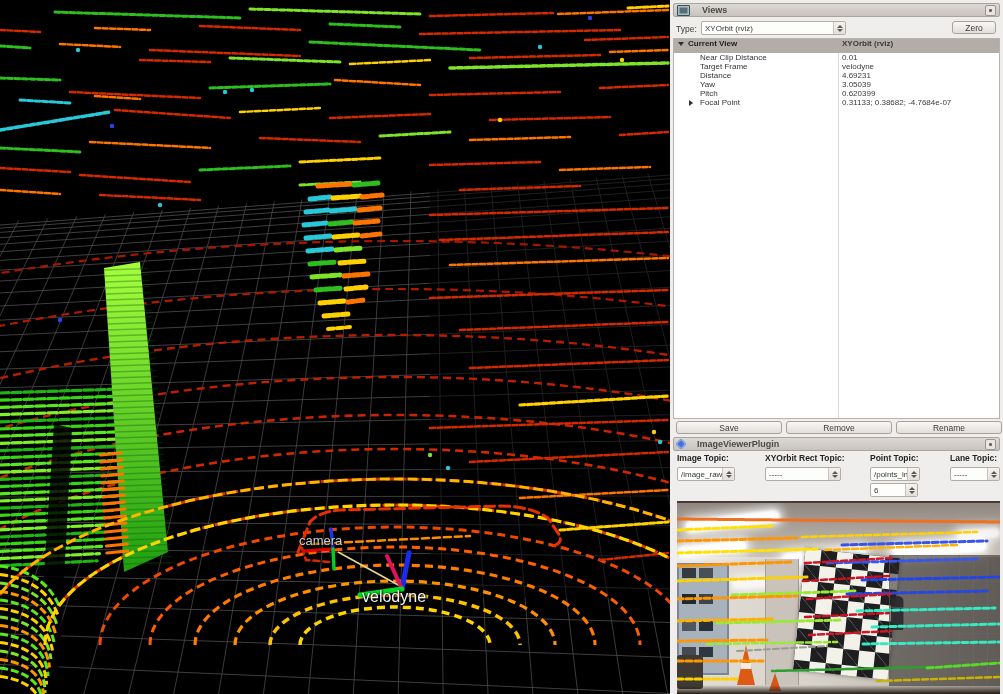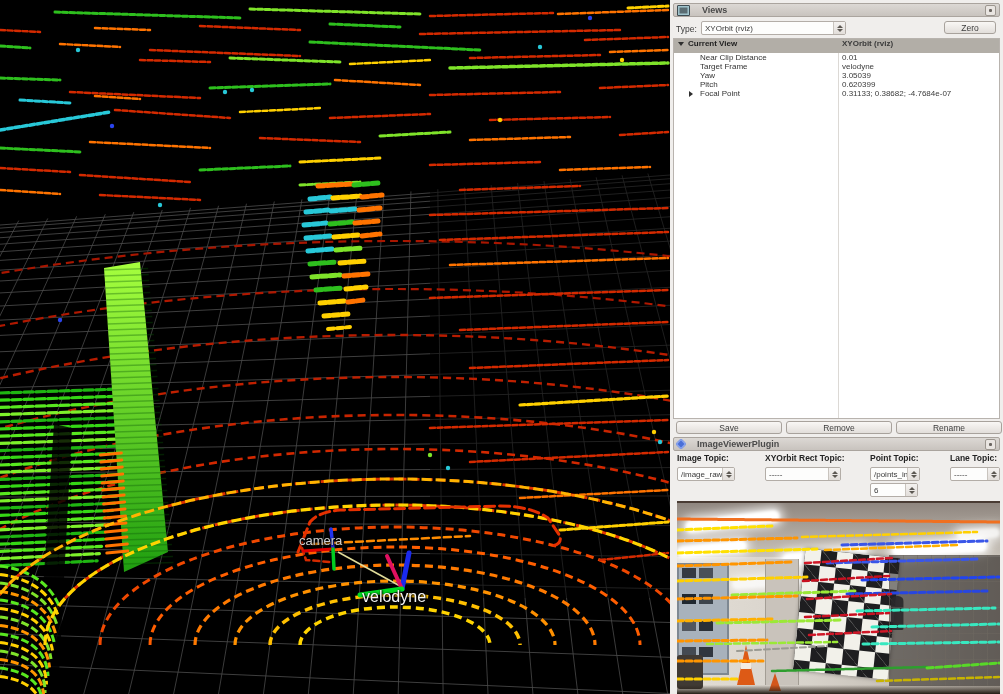--- a/index.html
+++ b/index.html
@@ -33,21 +33,21 @@
   .combo{position:absolute;height:14px;background:#fdfdfc;border:1px solid #b3ada7;border-radius:2px;
          display:flex;align-items:center;box-sizing:border-box;overflow:hidden;}
   .combo .cval{flex:1;padding:0 3px;font-size:8px;color:#3a3a3a;white-space:nowrap;overflow:hidden;}
   .combo .spin{width:11px;align-self:stretch;border-left:1px solid #c9c4be;display:flex;flex-direction:column;
                align-items:center;justify-content:center;gap:1px;background:linear-gradient(#f4f2f0,#e2deda);}
   .arr-up{width:0;height:0;border-left:3px solid transparent;border-right:3px solid transparent;border-bottom:3px solid #5c5852;}
   .arr-dn{width:0;height:0;border-left:3px solid transparent;border-right:3px solid transparent;border-top:3px solid #5c5852;}
   #type-combo{left:28px;top:0;width:145px;}
   .btn{position:absolute;height:13px;border:1px solid #a8a29c;border-radius:3px;font-size:8.5px;color:#3c3c3c;
        background:linear-gradient(#f9f7f5,#e2deda);display:flex;align-items:center;justify-content:center;box-sizing:border-box;}
-  #zero-btn{right:4px;top:0;width:52px;}
+  #zero-btn{right:4px;top:0;width:44px;}
 
   #tree{position:absolute;left:3px;top:38px;right:3px;height:381px;background:#fff;border:1px solid #b8b3ae;box-sizing:border-box;overflow:hidden;}
   #tree .vdiv{position:absolute;left:164px;top:0;bottom:0;width:1px;background:#dcd9d5;}
   .trow{position:relative;height:9px;display:flex;align-items:center;font-size:8px;color:#333;}
   .trow .tname{position:absolute;left:26px;top:0;line-height:9px;}
   .trow .tval{position:absolute;left:168px;top:0;line-height:9px;color:#3a3a3a;}
   #tree-header{height:14px;background:#b2aea7;font-weight:bold;color:#1e1e1e;position:relative;}
   #tree-header .tname{left:14px;line-height:10px;}
   #tree-header .tval{left:168px;line-height:10px;}
   .tri-open{position:absolute;left:4px;top:3px;width:0;height:0;
@@ -473,20 +473,24 @@
       </div>
       <div class="trow">
         <span class="tname">Near Clip Distance</span>
         <span class="tval">0.01</span>
       </div>
       <div class="trow">
         <span class="tname">Target Frame</span>
         <span class="tval">velodyne</span>
       </div>
       <div class="trow">
+        <span class="tname">Distance</span>
+        <span class="tval">4.69231</span>
+      </div>
+      <div class="trow">
         <span class="tname">Yaw</span>
         <span class="tval">3.05039</span>
       </div>
       <div class="trow">
         <span class="tname">Pitch</span>
         <span class="tval">0.620399</span>
       </div>
       <div class="trow">
         <span class="tri-closed"></span>
         <span class="tname">Focal Point</span>

